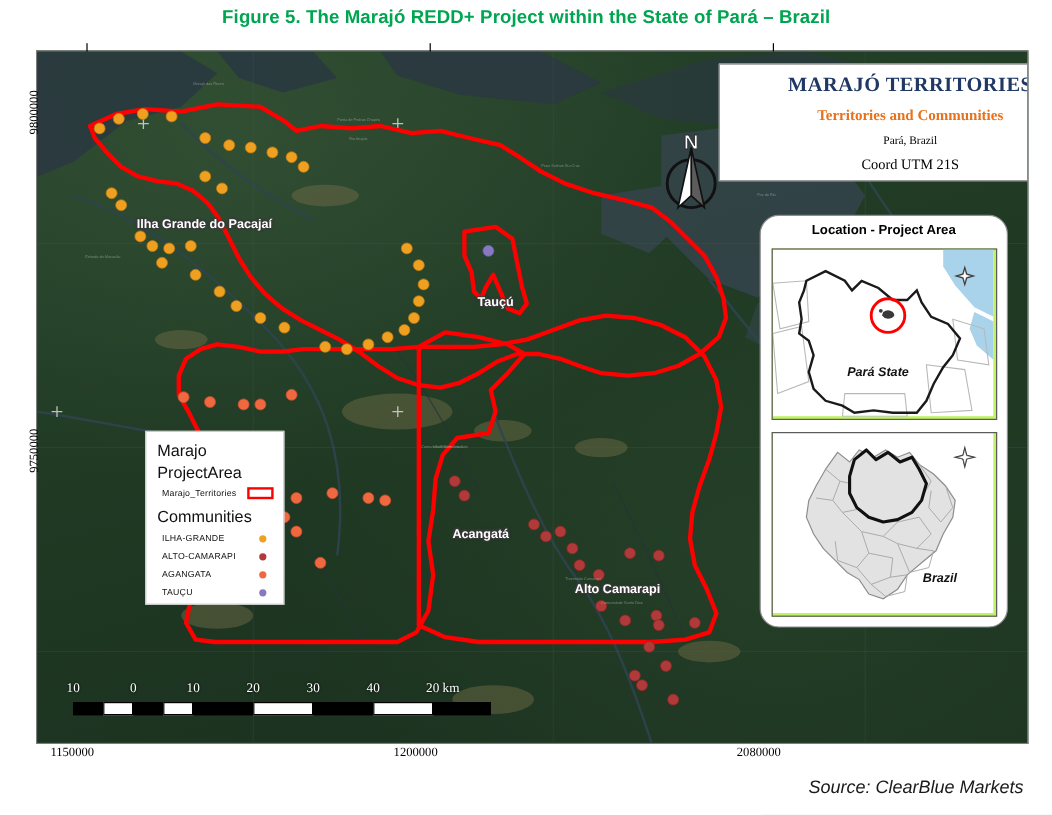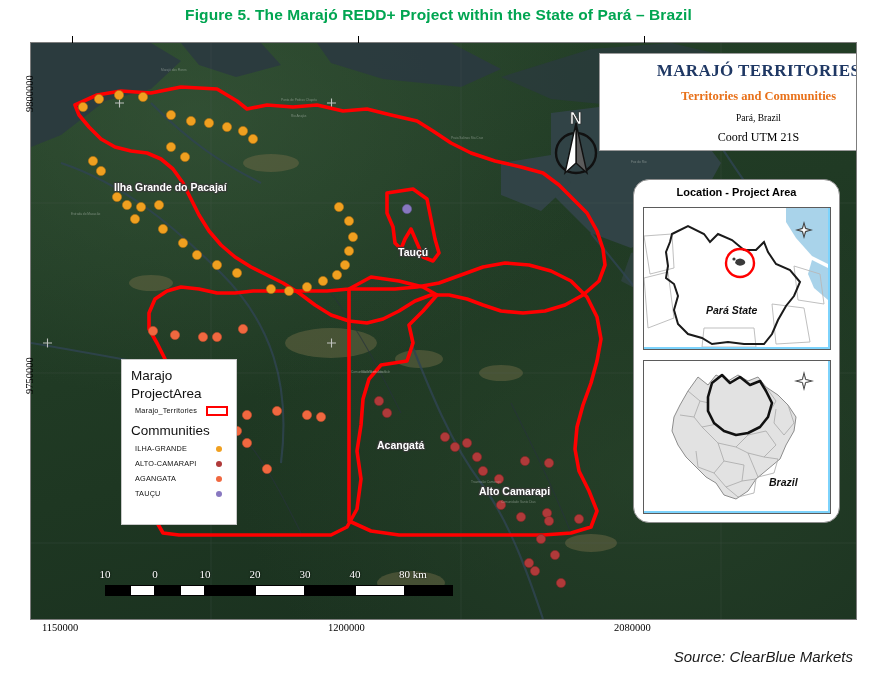--- a/index.html
+++ b/index.html
@@ -50,50 +50,50 @@
   
   #inset-panel{
     position:absolute;left:632px;top:178px;width:205px;height:342px;
     background:#ffffff;border:1px solid #8d8d8d;
   }
   #inset-heading{
     text-align:center;font-size:11px;font-weight:bold;color:#000;
     margin-top:6px;font-family:"Liberation Sans", sans-serif;
   }
   .inset-box{
-    position:absolute;left:9px;width:186px;border:1px solid #5b5b5b;background:#7dd3fc;
+    position:absolute;left:9px;width:186px;border:1px solid #5b5b5b;background:#bef264;
     overflow:hidden;
   }
   #inset-para{top:27px;height:141px;}
   #inset-brazil{top:180px;height:152px;}
   .inset-box svg{display:block;}
   .inset-caption{
     position:absolute;font-style:italic;font-weight:bold;font-size:10.5px;color:#111;
     font-family:"Liberation Sans", sans-serif;
   }
 
   
   #legend{
-    position:absolute;left:120px;top:358px;width:116px;height:166px;
+    position:absolute;left:120px;top:358px;width:116px;height:145px;
     background:#ffffff;border:1px solid #c9c9c9;
     padding:6px 0 0 0;box-sizing:border-box;
   }
   .lg-title{font-size:13.5px;color:#111;margin:1px 0 1px 9px;line-height:17px;}
   .lg-row{
     display:flex;align-items:center;justify-content:space-between;
     margin:0 8px 0 13px;height:15px;
   }
   .lg-row .lg-label{font-size:7.3px;color:#111;letter-spacing:0.2px;}
   .lg-swatch-rect{width:22px;height:10px;border:2px solid #ff0000;background:#fff;box-sizing:border-box;}
   .lg-dot{width:6px;height:6px;border-radius:50%;margin-right:6px;}
   .lg-head2{font-size:13.5px;color:#111;margin:4px 0 2px 9px;line-height:17px;}
 
   
   #scalebar{position:absolute;left:60px;top:584px;}
-  #sb-blocks{position:relative;height:28px;width:348px;margin-left:44px;}
+  #sb-blocks{position:relative;height:28px;width:348px;}
   .sb-seg{position:absolute;top:0;height:11px;border:1px solid #000;box-sizing:border-box;}
   .sb-b{background:#000;}
   .sb-w{background:#fff;}
   .sb-tick{
     position:absolute;top:-17px;font-size:11px;color:#fff;
     transform:translateX(-50%);font-family:"Liberation Serif", serif;
     text-shadow:0 0 2px #000;
   }
 
   
@@ -458,21 +458,21 @@
       <span class="sb-seg sb-b" style="left:200px;width:50px;"></span>
       <span class="sb-seg sb-w" style="left:250px;width:50px;"></span>
       <span class="sb-seg sb-b" style="left:300px;width:48px;"></span>
 
       <span class="sb-tick" style="left:0px;">10</span>
       <span class="sb-tick" style="left:50px;">0</span>
       <span class="sb-tick" style="left:100px;">10</span>
       <span class="sb-tick" style="left:150px;">20</span>
       <span class="sb-tick" style="left:200px;">30</span>
       <span class="sb-tick" style="left:250px;">40</span>
-      <span class="sb-tick" style="left:308px;">80 km</span>
+      <span class="sb-tick" style="left:308px;">20 km</span>
     </div>
   </div>
 </div>
 
 <div class="axis-x-label" style="left:42px;">1150000</div>
 <div class="axis-x-label" style="left:328px;">1200000</div>
 <div class="axis-x-label" style="left:614px;">2080000</div>
 
 <div class="tickmark" style="left:72px;top:36px;width:1px;height:7px;"></div>
 <div class="tickmark" style="left:358px;top:36px;width:1px;height:7px;"></div>

